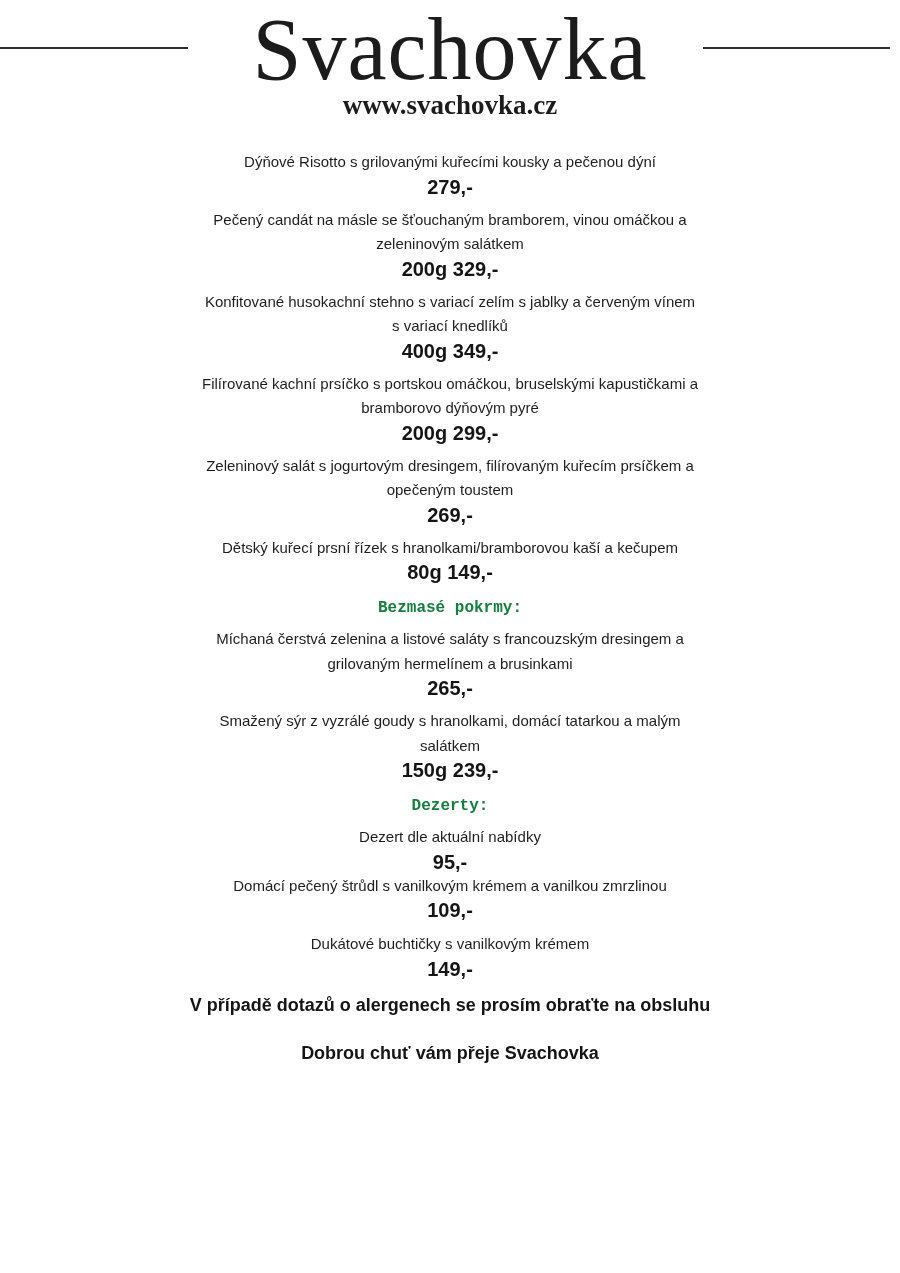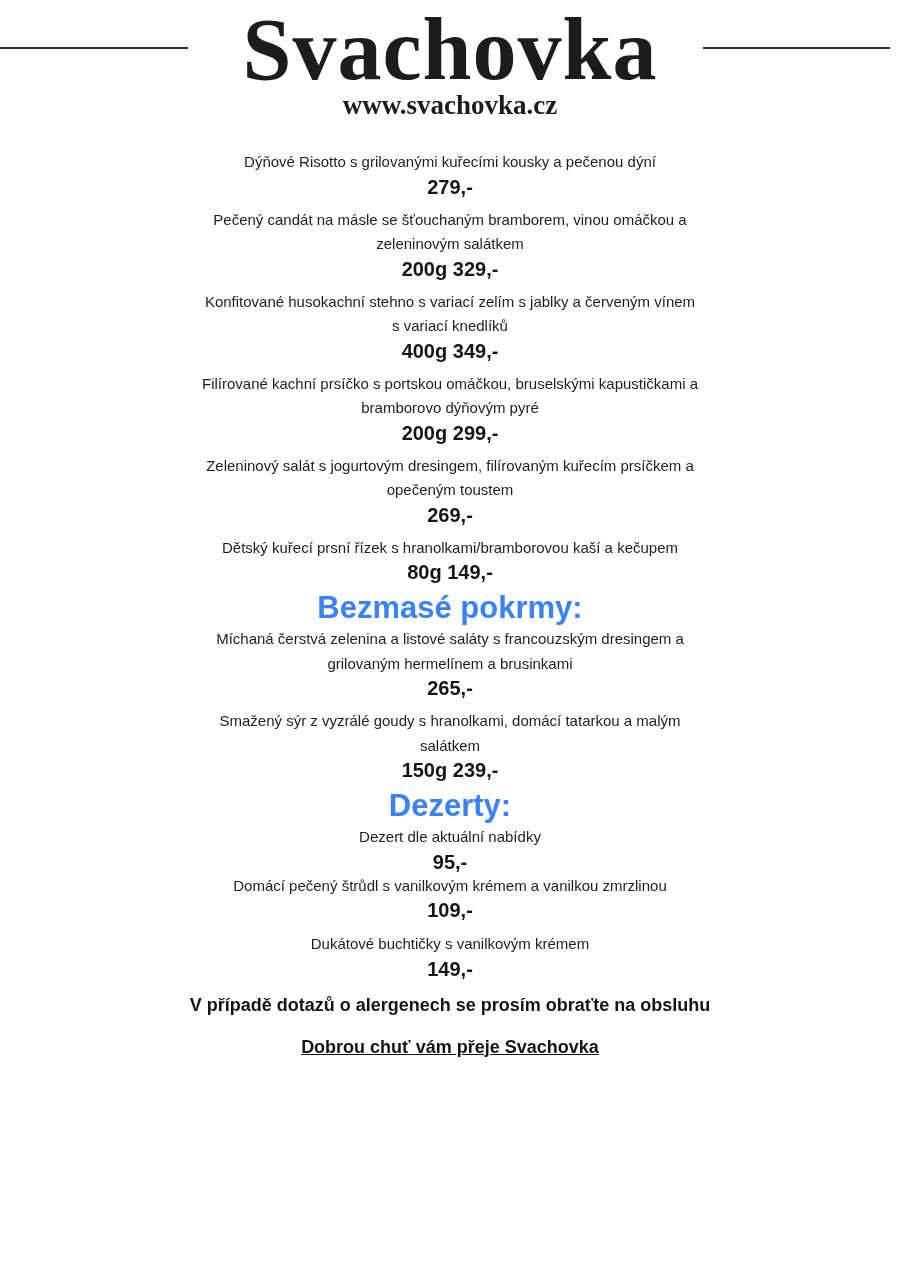--- a/index.html
+++ b/index.html
@@ -27,21 +27,21 @@
     position: absolute;
     top: 47px;
     height: 2px;
     background: #2e2e2e;
   }
   .rule-left  { left: 0;     width: 188px; }
   .rule-right { left: 703px; width: 187px; }
   .page-title {
     margin: 0;
     font-family: "Liberation Serif", serif;
-    font-weight: bold;
+    font-weight: normal;
     font-size: 88px;
     line-height: 92px;
     letter-spacing: 1px;
     color: #1c1c1c;
   }
   .website {
     font-family: "Liberation Serif", serif;
     font-weight: 600;
     font-size: 27px;
     line-height: 26px;
@@ -64,37 +64,38 @@
     color: #1e1e1e;
   }
   .item-price {
     font-size: 20px;
     line-height: 24px;
     font-weight: bold;
     color: #151515;
   }
   .section-heading {
     margin: 0 0 4px 0;
-    font-size: 31px;
+    font-size: 16px;
     line-height: 30px;
     font-weight: bold;
-    color: #3b82f6;
+    color: #15803d;
+    font-family: Liberation Mono, monospace;
   }
   
   .footer {
     margin-top: 12px;
     text-align: center;
   }
   .footer-line {
     font-size: 18px;
     line-height: 24px;
     font-weight: bold;
     color: #151515;
   }
-  .footer-line + .footer-line { margin-top: 18px; text-decoration: underline; }
+  .footer-line + .footer-line { margin-top: 24px; }
 </style>
 </head>
 <body>
 
 <div class="page">
 
   <div class="header">
     <div class="rule rule-left"></div>
     <div class="rule rule-right"></div>
     <h1 class="page-title">Svachovka</h1>

